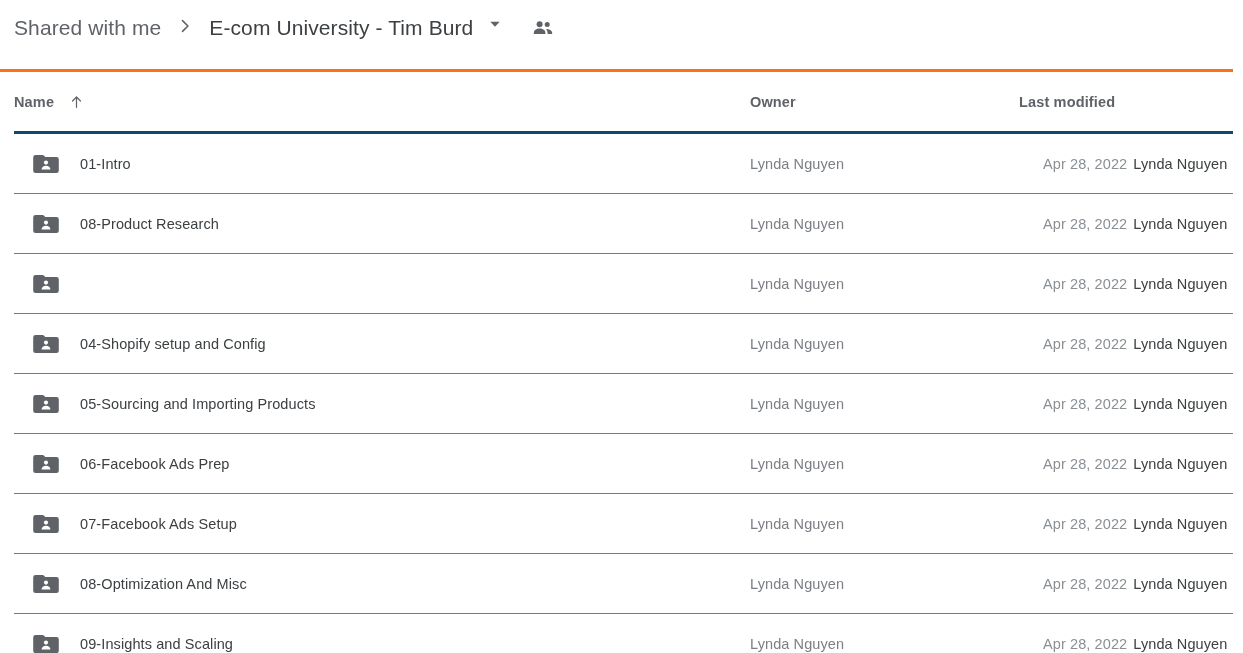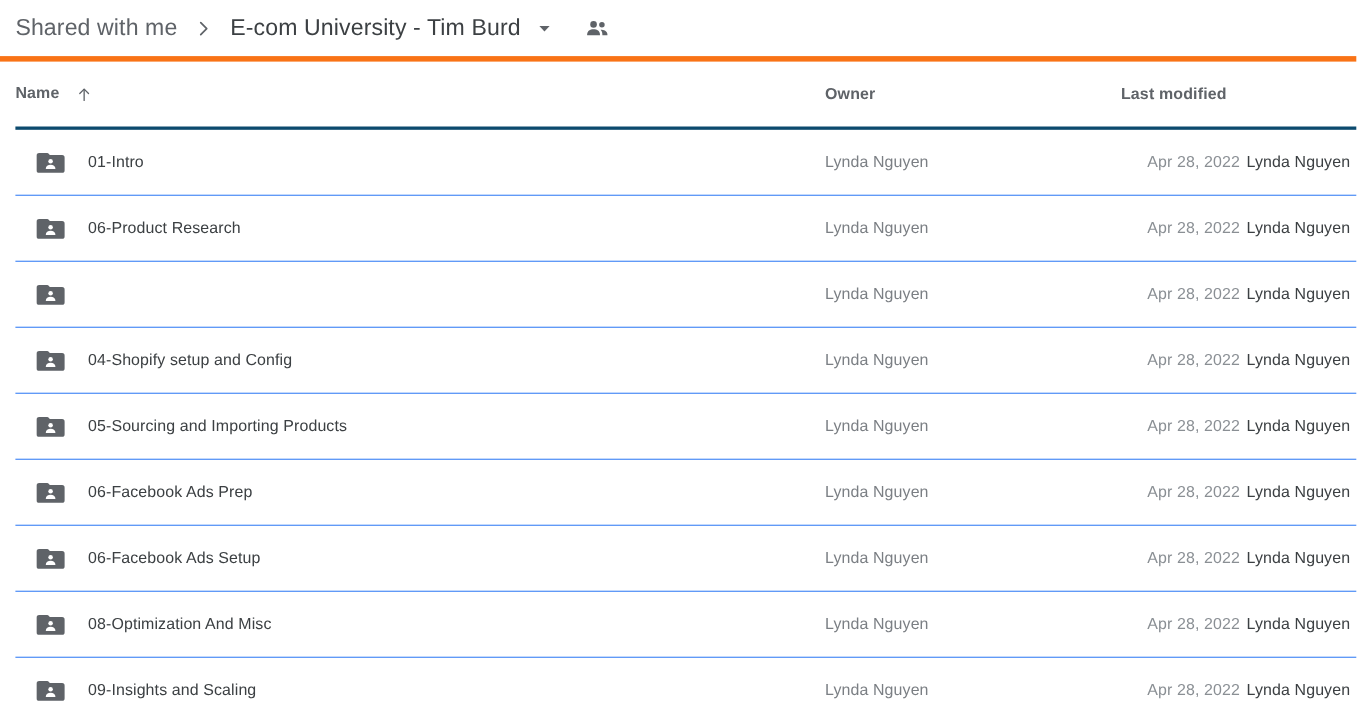--- a/index.html
+++ b/index.html
@@ -10,24 +10,24 @@
     height: 653px;
     background: #ffffff;
     font-family: "Liberation Sans", sans-serif;
     overflow: hidden;
   }
 
   
   .breadcrumb-bar {
     height: 56px;
     display: flex;
-    align-items: center;
+    align-items: flex-start;
     padding: 0 14px;
-    border-bottom: 5px solid #f97316;
-    margin: 0 10px 0 0;
+    border-bottom: 3px solid #f97316;
+    margin: 16px 10px 0 0;
   }
   .crumb-parent {
     font-size: 21px;
     color: #5f6368;
     letter-spacing: 0.1px;
     white-space: nowrap;
     cursor: pointer;
   }
   .crumb-sep {
     margin: 0 14px 0 14px;
@@ -183,21 +183,21 @@
     <div class="row">
       <span class="row-icon">
   <svg width="26" height="22" viewBox="0 0 26 22" aria-hidden="true">
     <path d="M2.6 2.0 h7.2 a1.4 1.4 0 0 1 1.0 0.42 l1.5 1.5 h11.1
              a2.4 2.4 0 0 1 2.4 2.4 v11.4 a2.4 2.4 0 0 1 -2.4 2.4
              H2.6 A2.4 2.4 0 0 1 0.2 17.7 V4.4 A2.4 2.4 0 0 1 2.6 2.0 Z" fill="#5f6368"></path>
     <circle cx="13.0" cy="9.6" r="2.05" fill="#ffffff"></circle>
     <path d="M8.6 16.6 c0-2.45 2.0-3.75 4.4-3.75 s4.4 1.3 4.4 3.75 Z" fill="#ffffff"></path>
   </svg>
       </span>
-      <span class="row-name">06-Product Research</span>
+      <span class="row-name">08-Product Research</span>
       <span class="row-owner">Lynda Nguyen</span>
       <span class="row-modified"><span class="mod-date">Apr 28, 2022</span><span class="mod-by">Lynda Nguyen</span></span>
     </div>
     <div class="row">
       <span class="row-icon">
   <svg width="26" height="22" viewBox="0 0 26 22" aria-hidden="true">
     <path d="M2.6 2.0 h7.2 a1.4 1.4 0 0 1 1.0 0.42 l1.5 1.5 h11.1
              a2.4 2.4 0 0 1 2.4 2.4 v11.4 a2.4 2.4 0 0 1 -2.4 2.4
              H2.6 A2.4 2.4 0 0 1 0.2 17.7 V4.4 A2.4 2.4 0 0 1 2.6 2.0 Z" fill="#5f6368"></path>
     <circle cx="13.0" cy="9.6" r="2.05" fill="#ffffff"></circle>
@@ -252,21 +252,21 @@
     <div class="row">
       <span class="row-icon">
   <svg width="26" height="22" viewBox="0 0 26 22" aria-hidden="true">
     <path d="M2.6 2.0 h7.2 a1.4 1.4 0 0 1 1.0 0.42 l1.5 1.5 h11.1
              a2.4 2.4 0 0 1 2.4 2.4 v11.4 a2.4 2.4 0 0 1 -2.4 2.4
              H2.6 A2.4 2.4 0 0 1 0.2 17.7 V4.4 A2.4 2.4 0 0 1 2.6 2.0 Z" fill="#5f6368"></path>
     <circle cx="13.0" cy="9.6" r="2.05" fill="#ffffff"></circle>
     <path d="M8.6 16.6 c0-2.45 2.0-3.75 4.4-3.75 s4.4 1.3 4.4 3.75 Z" fill="#ffffff"></path>
   </svg>
       </span>
-      <span class="row-name">06-Facebook Ads Setup</span>
+      <span class="row-name">07-Facebook Ads Setup</span>
       <span class="row-owner">Lynda Nguyen</span>
       <span class="row-modified"><span class="mod-date">Apr 28, 2022</span><span class="mod-by">Lynda Nguyen</span></span>
     </div>
     <div class="row">
       <span class="row-icon">
   <svg width="26" height="22" viewBox="0 0 26 22" aria-hidden="true">
     <path d="M2.6 2.0 h7.2 a1.4 1.4 0 0 1 1.0 0.42 l1.5 1.5 h11.1
              a2.4 2.4 0 0 1 2.4 2.4 v11.4 a2.4 2.4 0 0 1 -2.4 2.4
              H2.6 A2.4 2.4 0 0 1 0.2 17.7 V4.4 A2.4 2.4 0 0 1 2.6 2.0 Z" fill="#5f6368"></path>
     <circle cx="13.0" cy="9.6" r="2.05" fill="#ffffff"></circle>

